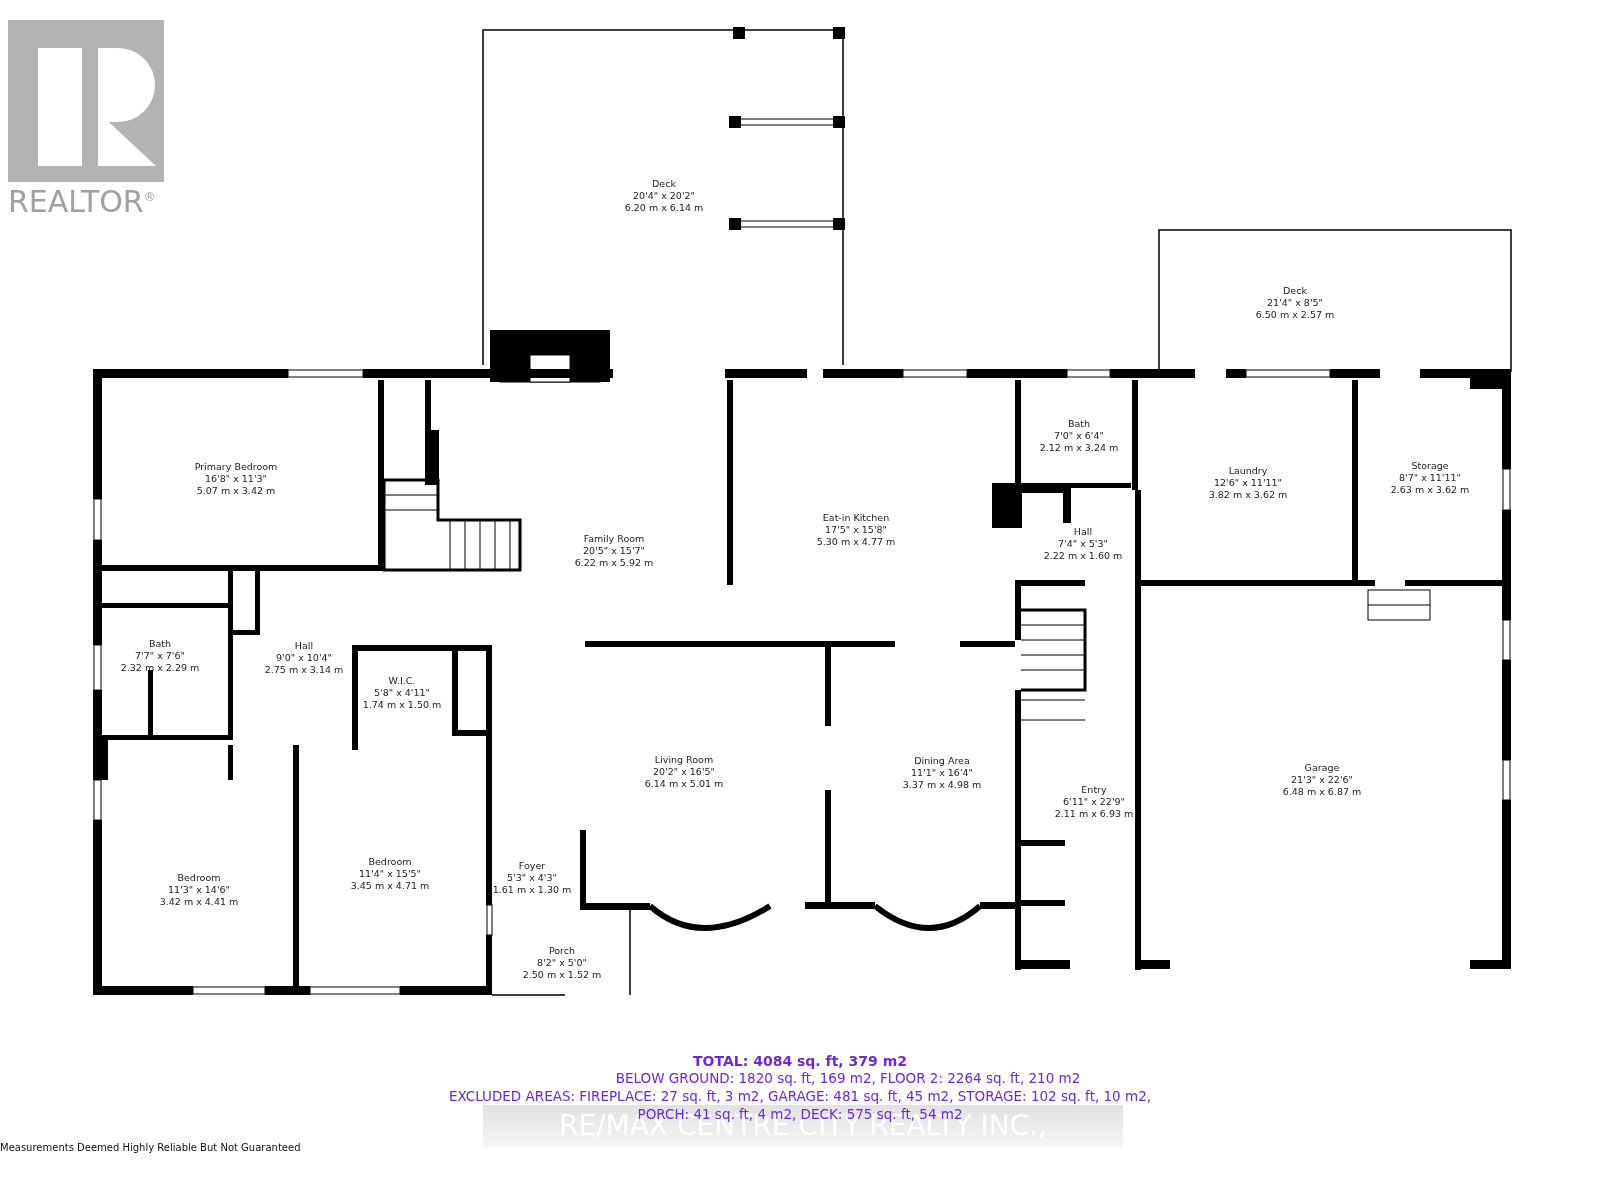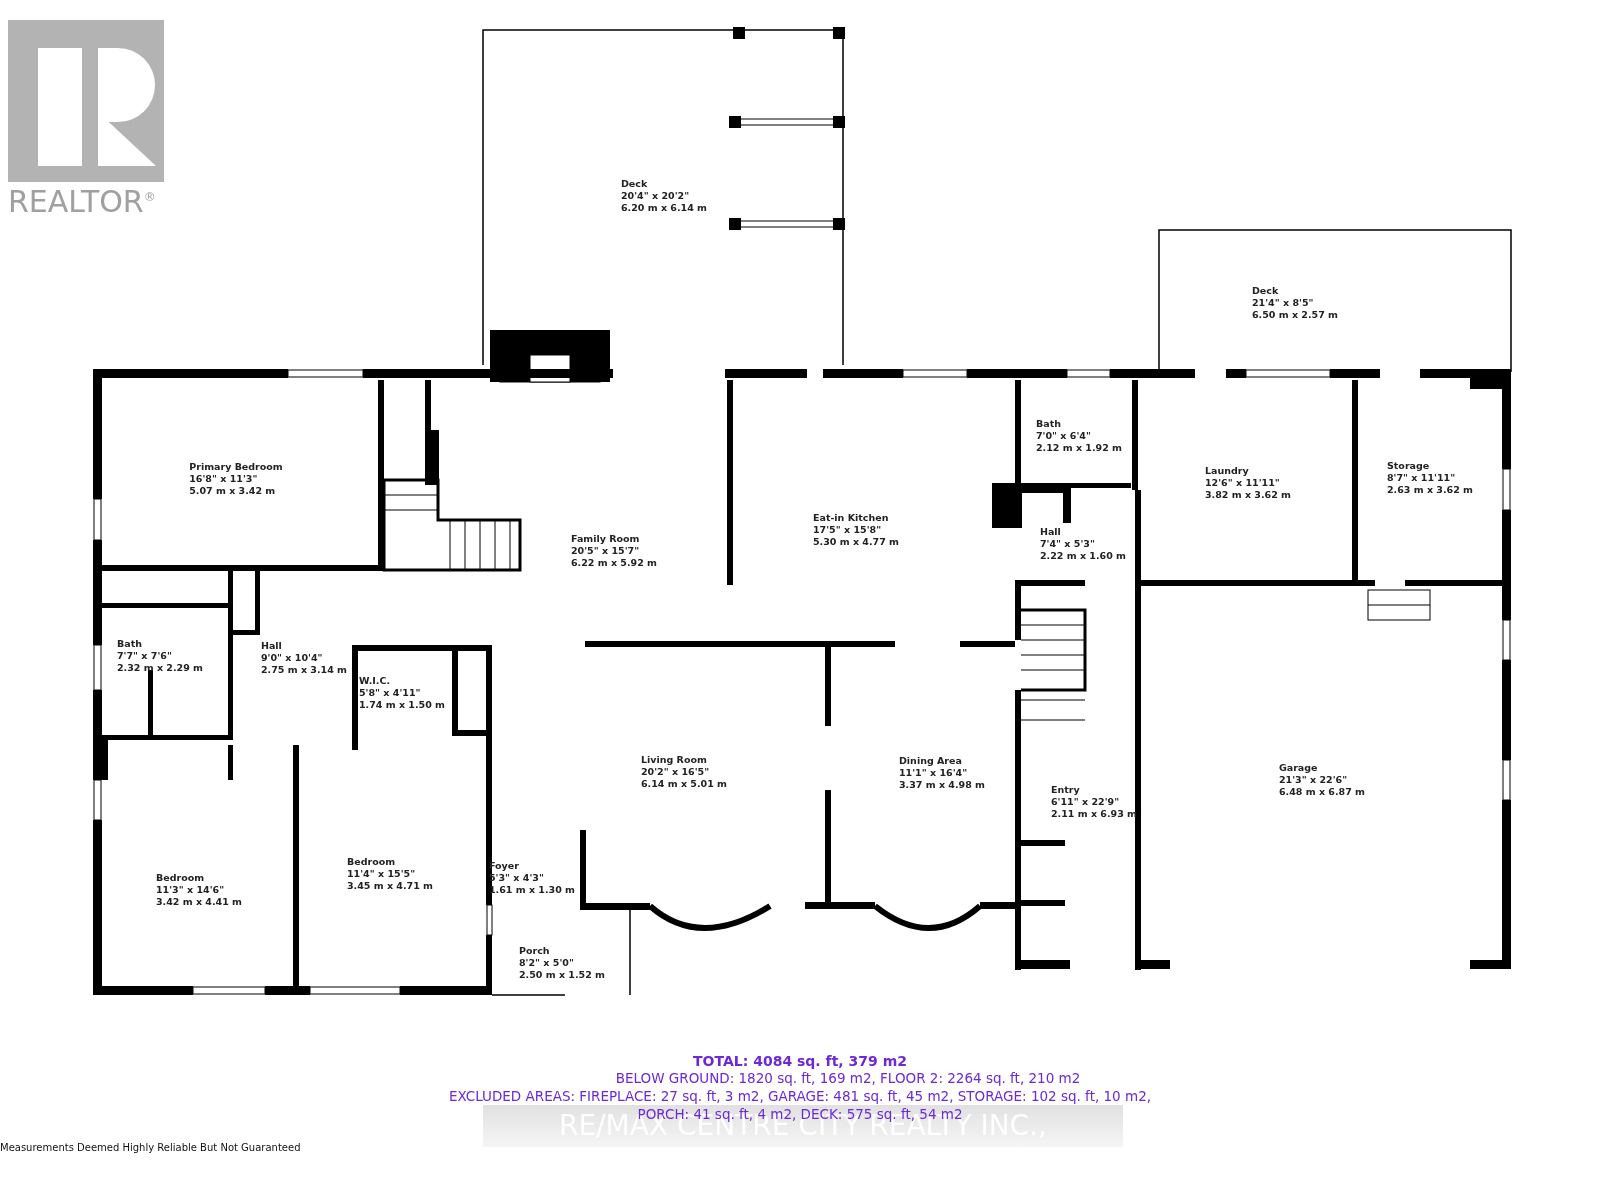--- a/index.html
+++ b/index.html
@@ -3,22 +3,22 @@
   <meta charset="utf-8">
   <style>
     html, body { margin: 0; padding: 0; background: #ffffff; }
     body { width: 1600px; height: 1200px; position: relative; overflow: hidden;
            font-family: "DejaVu Sans", sans-serif; }
     #plan { position: absolute; left: 0; top: 0; width: 1600px; height: 1200px; }
     .logo { position: absolute; left: 8px; top: 8px; width: 160px; margin-top: 12px; }
     .logo-box { width: 156px; height: 162px; background: #b3b3b3; position: relative; }
     .logo-text { font-family: "DejaVu Sans", sans-serif; font-size: 30px; color: #a0a0a0;
                  letter-spacing: 0px; margin-top: 2px; }
-    .room-label { position: absolute; text-align: left; font-size: 9.5px; line-height: 12px;
-                  color: #222; transform: translateX(-50%); white-space: nowrap; font-weight: bold; }
+    .room-label { position: absolute; text-align: center; font-size: 9.5px; line-height: 12px;
+                  color: #222; transform: translateX(-50%); white-space: nowrap; }
     .sum-line { position: absolute; left: 0; width: 1600px; text-align: center; font-size: 13.5px; color: #6d28d9; }
     .watermark { position: absolute; left: 470px; top: 1105px; width: 640px; height: 42px;
                  background: linear-gradient(to bottom, rgba(200,200,200,0.55), rgba(230,230,230,0.4));
                  color: rgba(255,255,255,0.95); font-size: 28px; line-height: 42px; text-align: center;
                  font-family: "DejaVu Sans", sans-serif; margin-left: 13px; }
     .disclaimer { position: absolute; left: 0; width: 1268px; top: 1142px; font-size: 10px; color: #111; }
   </style>
 </head>
 <body>
 
@@ -210,21 +210,21 @@
     <div>6.22 m x 5.92 m</div>
 </div>
 <div class="room-label" style="left:856px; top:512px;">
   <div>Eat-in Kitchen</div>
     <div>17'5" x 15'8"</div>
     <div>5.30 m x 4.77 m</div>
 </div>
 <div class="room-label" style="left:1079px; top:418px;">
   <div>Bath</div>
     <div>7'0" x 6'4"</div>
-    <div>2.12 m x 1.92 m</div>
+    <div>2.12 m x 3.24 m</div>
 </div>
 <div class="room-label" style="left:1248px; top:465px;">
   <div>Laundry</div>
     <div>12'6" x 11'11"</div>
     <div>3.82 m x 3.62 m</div>
 </div>
 <div class="room-label" style="left:1430px; top:460px;">
   <div>Storage</div>
     <div>8'7" x 11'11"</div>
     <div>2.63 m x 3.62 m</div>

